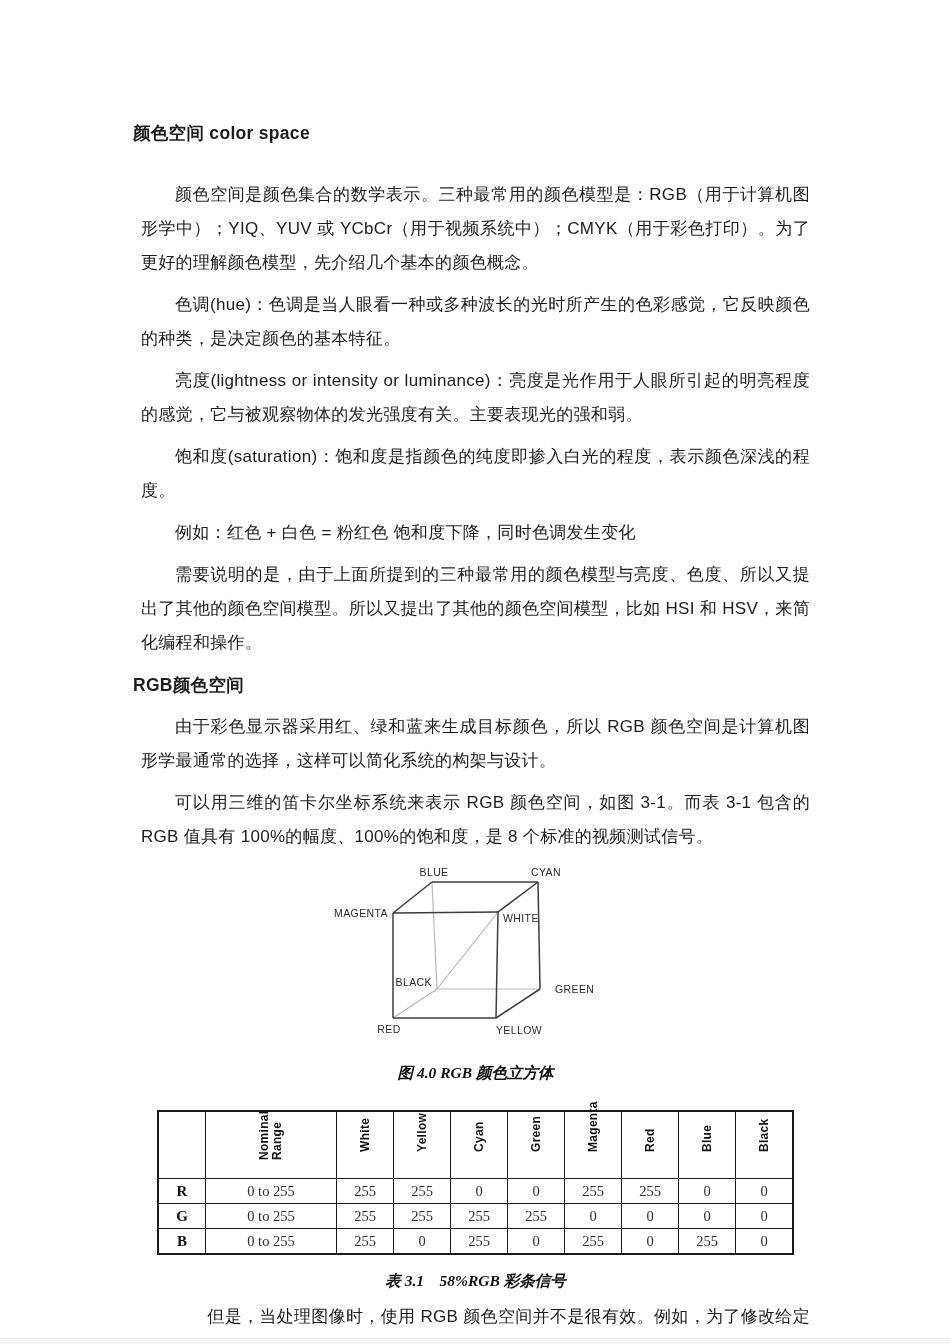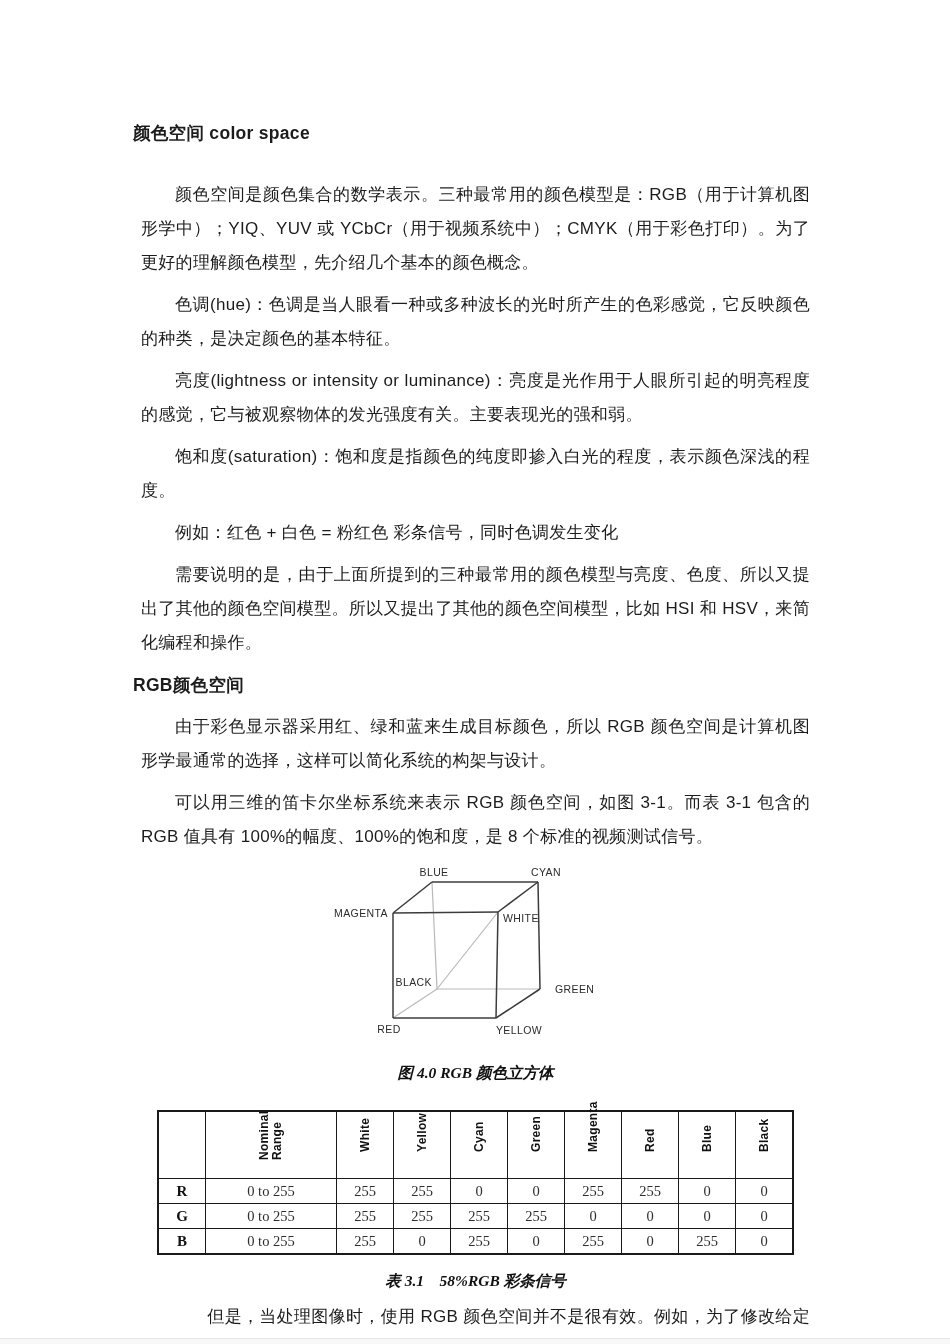--- a/index.html
+++ b/index.html
@@ -90,21 +90,21 @@
 <body>
 
 <div class="page">
 
   <h1 class="doc-title">颜色空间 color space</h1>
 
   <p class="para">颜色空间是颜色集合的数学表示。三种最常用的颜色模型是：RGB（用于计算机图形学中）；YIQ、YUV 或 YCbCr（用于视频系统中）；CMYK（用于彩色打印）。为了更好的理解颜色模型，先介绍几个基本的颜色概念。</p>
   <p class="para">色调(hue)：色调是当人眼看一种或多种波长的光时所产生的色彩感觉，它反映颜色的种类，是决定颜色的基本特征。</p>
   <p class="para">亮度(lightness or intensity or luminance)：亮度是光作用于人眼所引起的明亮程度的感觉，它与被观察物体的发光强度有关。主要表现光的强和弱。</p>
   <p class="para">饱和度(saturation)：饱和度是指颜色的纯度即掺入白光的程度，表示颜色深浅的程度。</p>
-  <p class="para no-justify">例如：红色 + 白色 = 粉红色 彩条信号，同时色调发生变化</p>
+  <p class="para no-justify">例如：红色 + 白色 = 粉红色 饱和度下降，同时色调发生变化</p>
   <p class="para">需要说明的是，由于上面所提到的三种最常用的颜色模型与亮度、色度、所以又提出了其他的颜色空间模型。所以又提出了其他的颜色空间模型，比如 HSI 和 HSV，来简化编程和操作。</p>
 
   <h2 class="section-heading">RGB颜色空间</h2>
 
   <p class="para">由于彩色显示器采用红、绿和蓝来生成目标颜色，所以 RGB 颜色空间是计算机图形学最通常的选择，这样可以简化系统的构架与设计。</p>
   <p class="para">可以用三维的笛卡尔坐标系统来表示 RGB 颜色空间，如图 3-1。而表 3-1 包含的 RGB 值具有 100%的幅度、100%的饱和度，是 8 个标准的视频测试信号。</p>
 
   <figure class="cube-figure">
     <svg width="285" height="185" viewBox="0 0 285 185">
 

